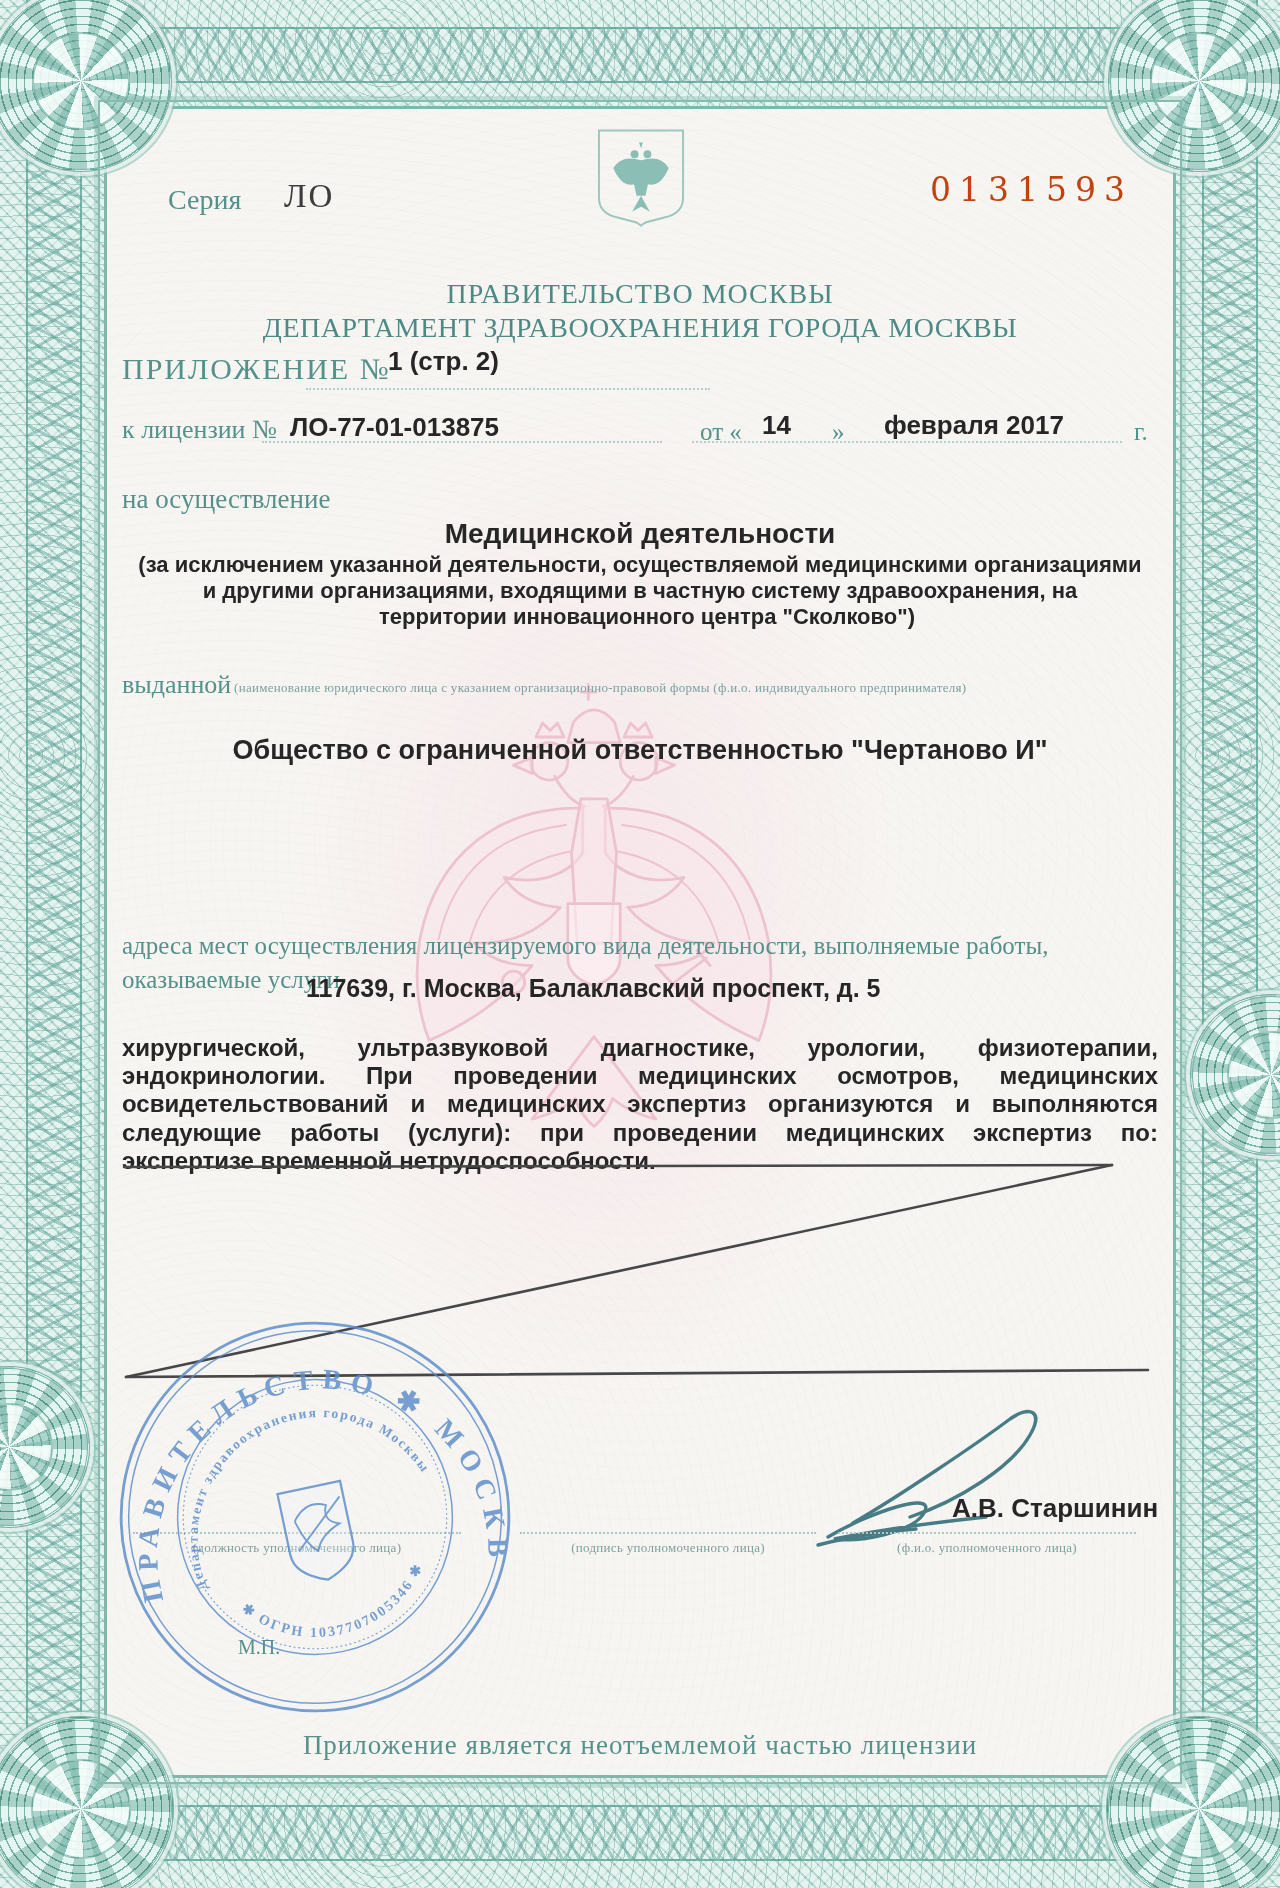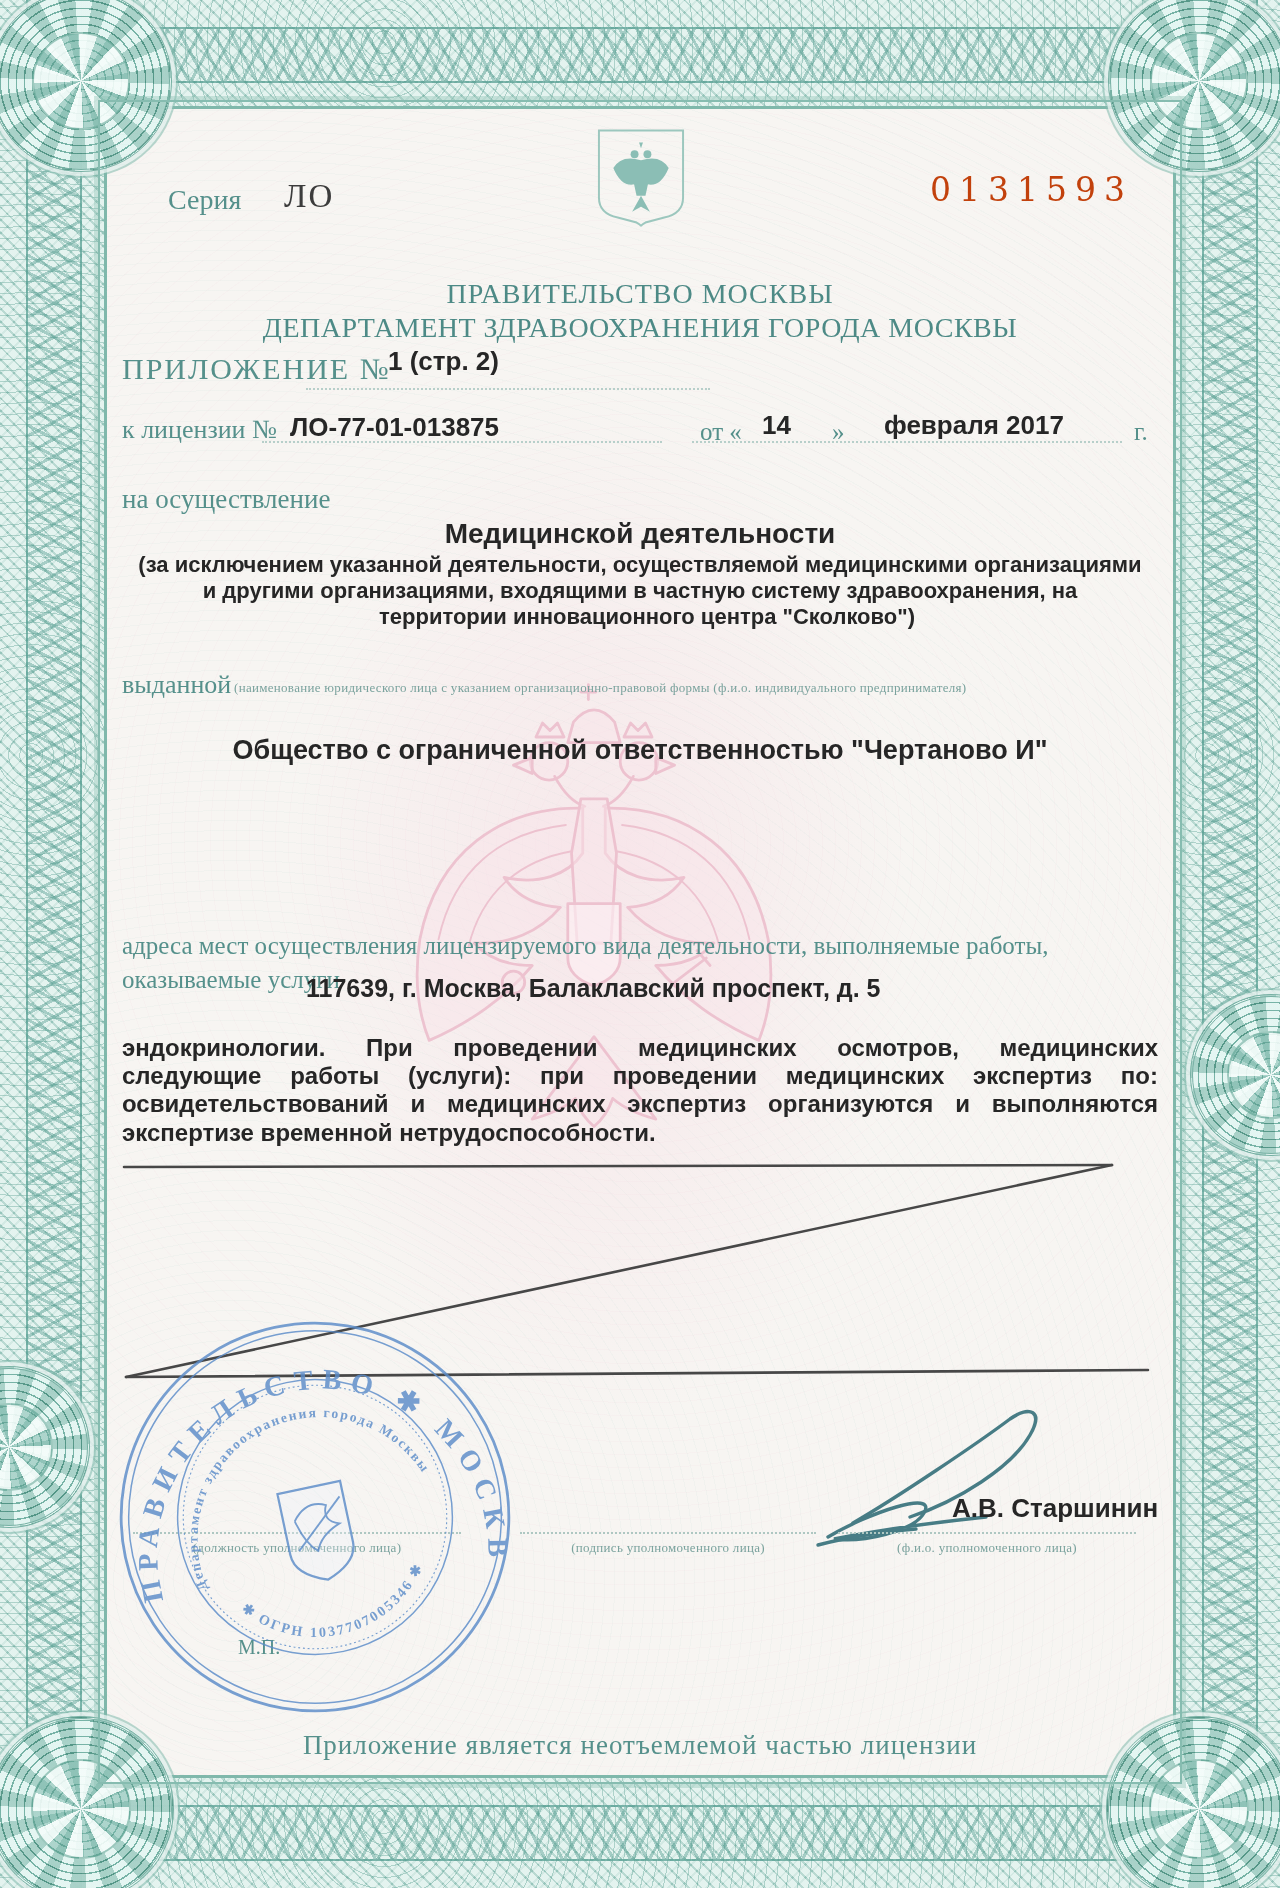--- a/index.html
+++ b/index.html
@@ -149,23 +149,24 @@
 
   <div class="abs teal" style="left:122px;top:670px;font-size:26px;">выданной</div>
   <div class="abs cap" style="left:234px;top:680px;width:930px;">(наименование юридического лица с указанием организационно-правовой формы  (ф.и.о. индивидуального предпринимателя)</div>
   <div class="abs ctr ink" style="top:735px;font-size:27px;">Общество с ограниченной ответственностью "Чертаново И"</div>
 
   <div class="abs teal" style="left:122px;top:932px;font-size:25px;">адреса мест осуществления лицензируемого вида деятельности, выполняемые работы,</div>
   <div class="abs teal" style="left:122px;top:966px;font-size:25px;">оказываемые услуги</div>
   <div class="abs ink" style="left:306px;top:974px;font-size:25px;">117639, г. Москва, Балаклавский проспект, д. 5</div>
 
   <div class="abs" style="left:122px;top:1034px;width:1036px;">
+    <div class="body-line">хирургической, ультразвуковой диагностике, урологии, физиотерапии,</div>
     <div class="body-line">эндокринологии. При проведении медицинских осмотров, медицинских</div>
+    <div class="body-line">освидетельствований и медицинских экспертиз организуются и выполняются</div>
     <div class="body-line">следующие работы (услуги): при проведении медицинских экспертиз по:</div>
-    <div class="body-line">освидетельствований и медицинских экспертиз организуются и выполняются</div>
     <div class="body-line last">экспертизе временной нетрудоспособности.</div>
   </div>
 
   <svg class="abs" style="left:118px;top:1158px;width:1040px;height:232px;" viewBox="0 0 1040 232">
     <g stroke="#474747" stroke-width="2.6" fill="none" stroke-linecap="round">
       <line x1="6" y1="9" x2="994" y2="7"></line>
       <line x1="994" y1="7" x2="8" y2="219"></line>
       <line x1="8" y1="219" x2="1030" y2="212"></line>
     </g>
   </svg>

